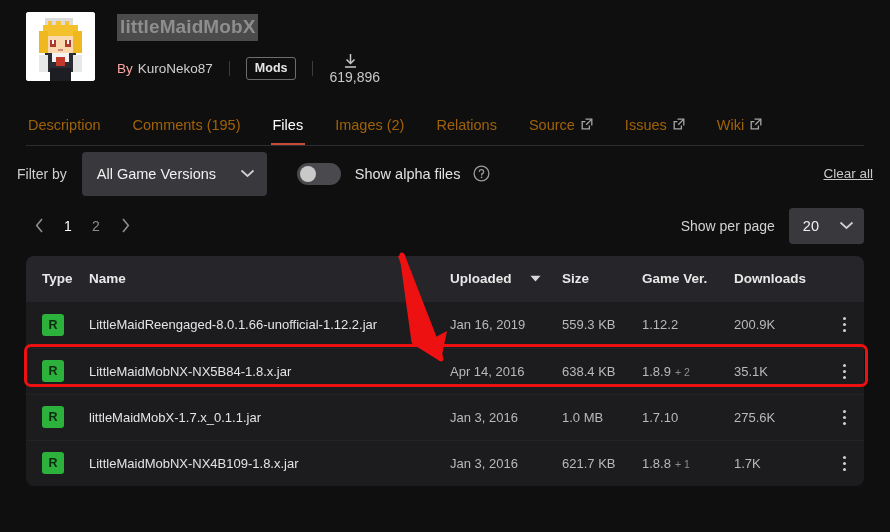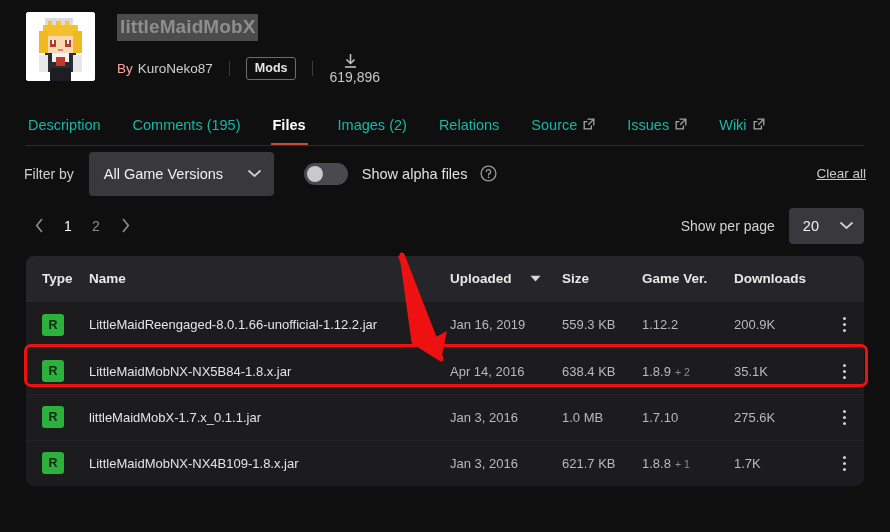--- a/index.html
+++ b/index.html
@@ -37,35 +37,35 @@
     padding: 3px 8px 4px; font-size: 12.5px; font-weight: 700; color: #e6e6e6;
   }
   .dl-group { display: flex; align-items: center; flex-direction: column; }
   .dl-icon { margin-right: 9px; display: flex; }
   .dl-count { font-size: 14px; color: #c8c8c8; }
 
   
   .tabs-wrap { margin-top: 32px; padding: 0 26px; position: relative; }
   .tabs { display: flex; align-items: flex-end; gap: 28px; position: relative; }
   .tab {
-    font-size: 14.5px; color: #14b8a6; padding: 0 2px 12px 2px;
+    font-size: 14.5px; color: #a16207; padding: 0 2px 12px 2px;
     display: flex; align-items: center; gap: 6px; cursor: pointer;
     white-space: nowrap; position: relative;
   }
-  .tab.active { color: #ffffff; font-weight: 700; }
+  .tab.active { color: #ffffff; font-weight: 400; }
   .tab.active::after {
     content: ""; position: absolute; left: 0; right: 0; bottom: 0;
     height: 2px; background: #c64b3c;
   }
   .ext-icon { display: inline-flex; margin-bottom: 1px; }
   .tabs-rule { height: 1px; background: #2e2e31; margin: 0 26px; }
 
   
   .filter-row {
-    display: flex; align-items: center; padding: 0 24px;
+    display: flex; align-items: center; padding: 0 17px;
     height: 56px; position: relative;
   }
   .filter-label { font-size: 14px; color: #cfcfcf; margin-right: 15px; }
   .select-box {
     background: #39393d; border-radius: 4px; height: 44px;
     display: flex; align-items: center; padding: 0 12px 0 15px;
     font-size: 14.5px; color: #f0f0f0; cursor: pointer; min-width: 185px;
     justify-content: space-between; gap: 14px;
   }
   .chev { display: inline-flex; color: #c9c9c9; }

